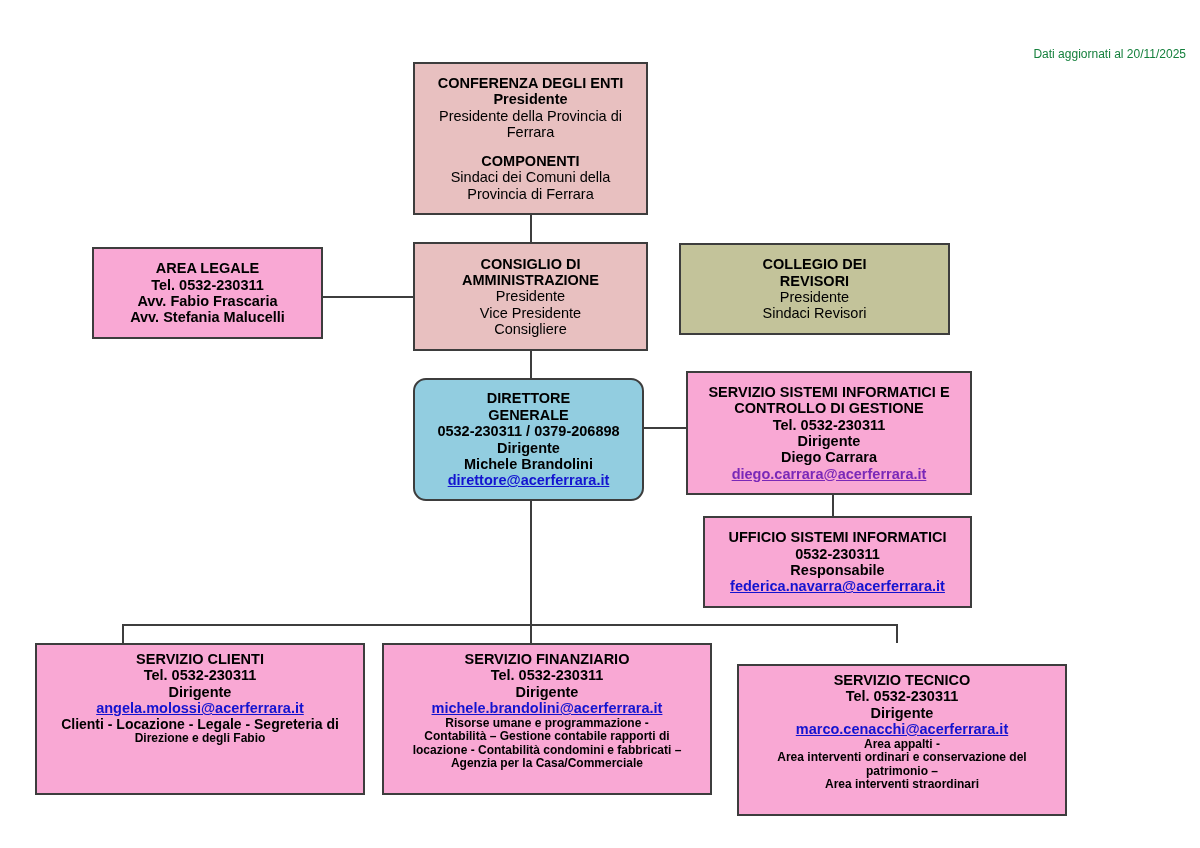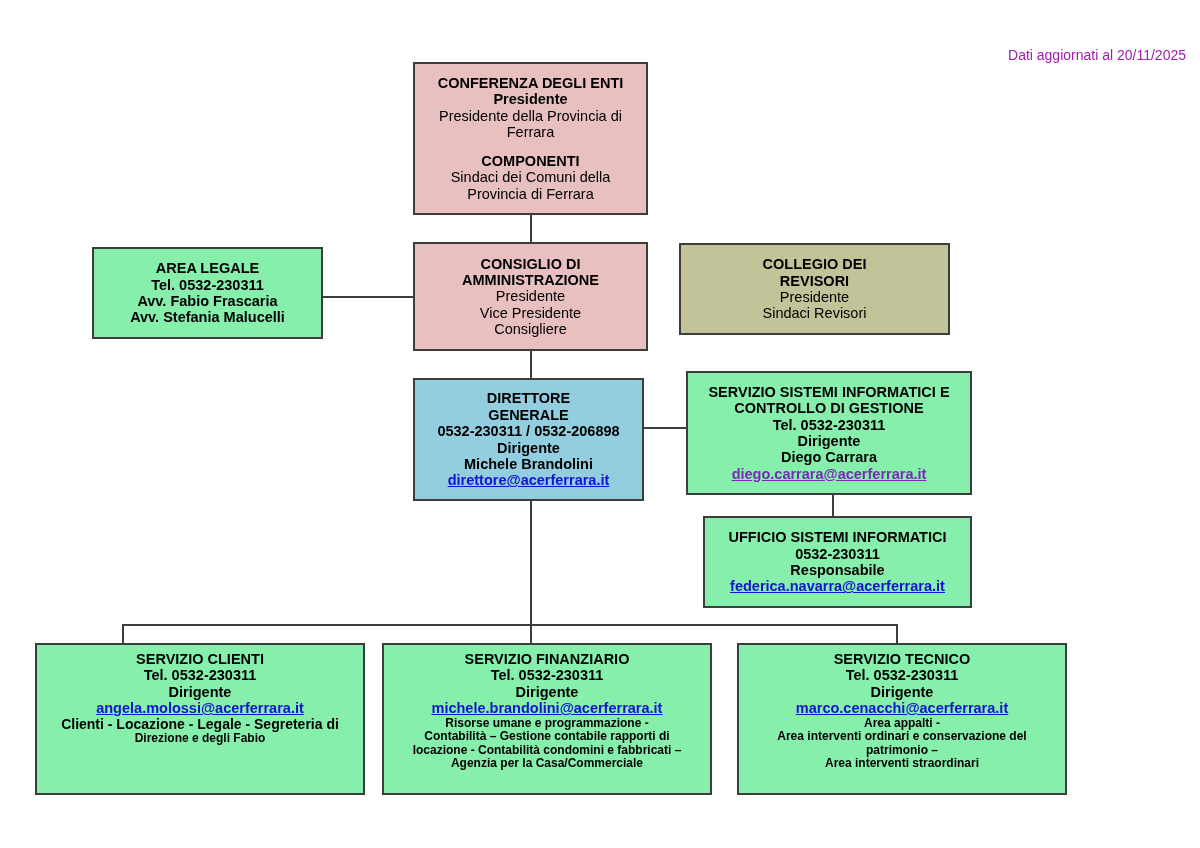--- a/index.html
+++ b/index.html
@@ -15,42 +15,42 @@
     position: relative;
     width: 1200px;
     height: 848px;
     background: #ffffff;
     overflow: hidden;
   }
   .date-note {
     position: absolute;
     right: 14px;
     top: 47px;
-    font-size: 14px;
-    color: #a21caf;
+    font-size: 12px;
+    color: #15803d;
     white-space: nowrap;
   }
   .node {
     position: absolute;
     box-sizing: border-box;
     border: 2px solid #3d3d3d;
     text-align: center;
     display: flex;
     flex-direction: column;
     justify-content: center;
     align-items: center;
     line-height: 1.13;
     z-index: 3;
   }
   .node .ln { display: block; width: 100%; }
   .b { font-weight: bold; }
   .n { font-weight: normal; }
   .gap { height: 0.85em; }
   .pink  { background: #e8c0c0; }
-  .peach { background: #86efac; }
+  .peach { background: #f9a8d4; }
   .olive { background: #c3c39a; }
   .blue  { background: #92cde0; }
 
   .mail {
     font-weight: bold;
     text-decoration: underline;
     display: block;
     width: 100%;
   }
   .mail.blue-link   { color: #1313d0; }
@@ -113,24 +113,24 @@
     <span class="ln n">Consigliere</span>
   </div>
 
   <div class="node olive" style="left:679px; top:243px; width:271px; height:92px; font-size:14.5px; padding:3px 5px;">
     <span class="ln b">COLLEGIO DEI</span>
     <span class="ln b">REVISORI</span>
     <span class="ln n">Presidente</span>
     <span class="ln n">Sindaci Revisori</span>
   </div>
 
-  <div class="node blue" style="left:413px; top:378px; width:231px; height:123px; font-size:14.5px; padding:3px 4px;">
+  <div class="node blue" style="left:413px; top:378px; width:231px; height:123px; font-size:14.5px; padding:3px 4px;border-radius:13px;">
     <span class="ln b">DIRETTORE</span>
     <span class="ln b">GENERALE</span>
-    <span class="ln b">0532-230311 / 0532-206898</span>
+    <span class="ln b">0532-230311 / 0379-206898</span>
     <span class="ln b">Dirigente</span>
     <span class="ln b">Michele Brandolini</span>
     <span class="mail blue-link">direttore@acerferrara.it</span>
   </div>
 
   <div class="node peach" style="left:686px; top:371px; width:286px; height:124px; font-size:14.5px; padding:3px 4px;">
     <span class="ln b">SERVIZIO SISTEMI INFORMATICI E</span>
     <span class="ln b">CONTROLLO DI GESTIONE</span>
     <span class="ln b">Tel. 0532-230311</span>
     <span class="ln b">Dirigente</span>
@@ -158,21 +158,21 @@
     <span class="ln b">SERVIZIO FINANZIARIO</span>
     <span class="ln b">Tel. 0532-230311</span>
     <span class="ln b">Dirigente</span>
     <span class="mail blue-link">michele.brandolini@acerferrara.it</span>
     <span class="ln b" style="font-size:12px;">Risorse umane e programmazione  -</span>
     <span class="ln b" style="font-size:12px;">Contabilità – Gestione contabile rapporti di</span>
     <span class="ln b" style="font-size:12px;">locazione -  Contabilità condomini e fabbricati –</span>
     <span class="ln b" style="font-size:12px;">Agenzia per la Casa/Commerciale</span>
   </div>
 
-  <div class="node peach" style="left:737px; top:643px; width:330px; height:152px; font-size:14.5px; padding:6px 4px 6px; justify-content:flex-start;">
+  <div class="node peach" style="left:737px; top:664px; width:330px; height:152px; font-size:14.5px; padding:6px 4px 6px; justify-content:flex-start;">
     <span class="ln b">SERVIZIO TECNICO</span>
     <span class="ln b">Tel. 0532-230311</span>
     <span class="ln b">Dirigente</span>
     <span class="mail blue-link">marco.cenacchi@acerferrara.it</span>
     <span class="ln b" style="font-size:12px;">Area appalti -</span>
     <span class="ln b" style="font-size:12px;">Area interventi ordinari e conservazione del</span>
     <span class="ln b" style="font-size:12px;">patrimonio –</span>
     <span class="ln b" style="font-size:12px;">Area interventi straordinari</span>
   </div>
 

